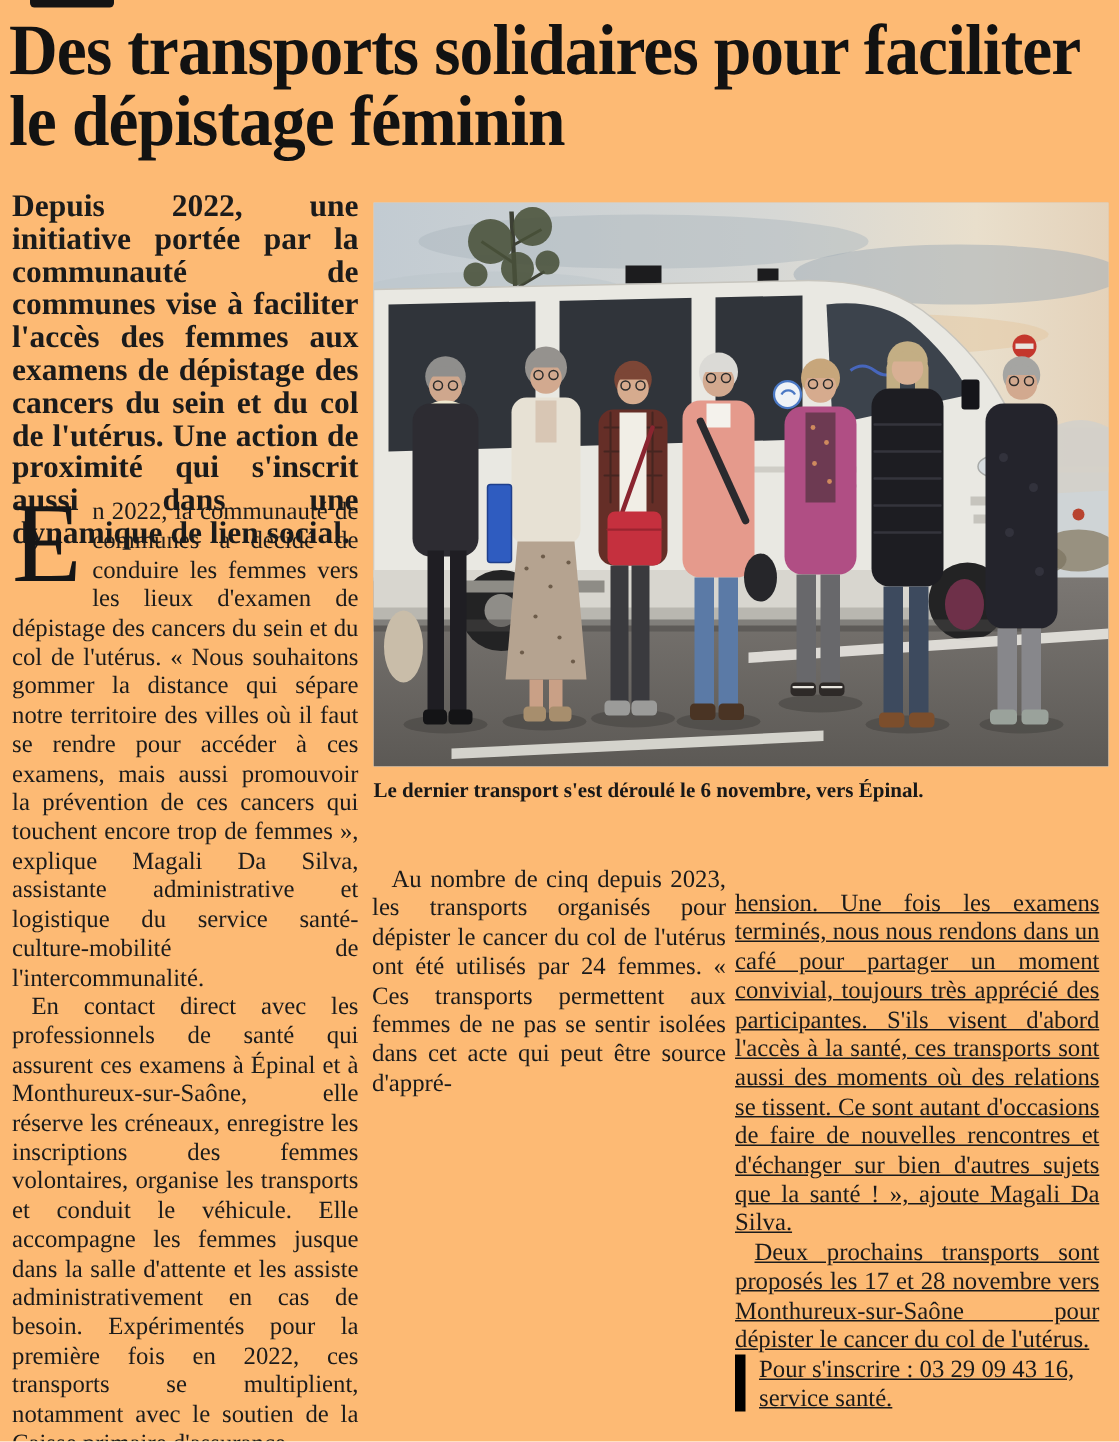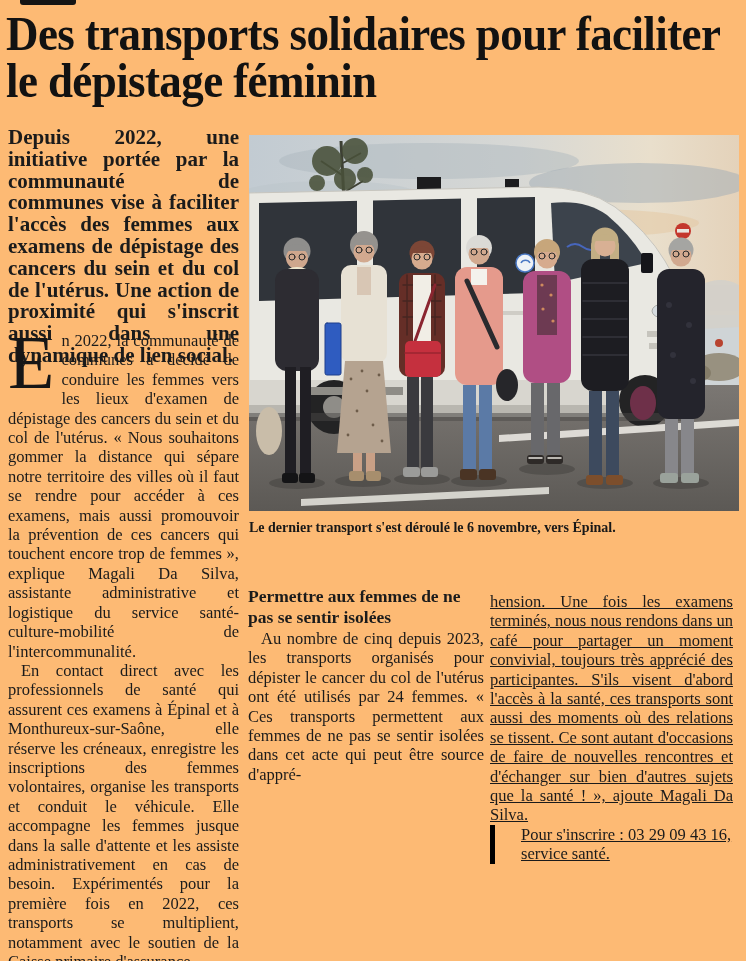--- a/index.html
+++ b/index.html
@@ -19,21 +19,21 @@
     hyphens:auto;-webkit-hyphens:auto;
   }
   .col{position:absolute;font-size:16.5px;line-height:19.4px;text-align:justify;hyphens:auto;-webkit-hyphens:auto;overflow:hidden;}
   .col p{margin:0;}
   .col p.indent{text-indent:13px;}
   .col-left{left:8px;top:331px;width:231px;height:630px;}
   .col-mid{left:248px;top:576px;width:236px;height:385px;}
   .col-right{left:490px;top:592px;width:243px;height:385px;text-decoration:underline;}
   .dropcap{float:left;font-size:76px;line-height:57px;padding:3px 7px 0 0;font-weight:400;color:#161616;}
   .subhead{margin:10px 0 2px 0;font-size:17.5px;line-height:20.5px;font-weight:700;text-align:left;}
-  .contact{margin-top:5px;border-left:5px solid #000000;padding-left:26px;text-align:left;}
+  .contact{margin-top:5px;border-left:7px solid #000000;padding-left:9px;text-align:left;}
   .photo{position:absolute;left:249px;top:135px;width:490px;height:376px;margin:0;background:#cfd4d6;}
   .photo svg{display:block;width:490px;height:376px;}
   .caption{
     position:absolute;left:249px;top:517px;width:482px;
     font-size:14px;line-height:22.5px;font-weight:700;color:#181818;
   }
 </style>
 </head>
 <body>
 
@@ -272,22 +272,22 @@
           <circle cx="427" cy="119" r="3" fill="none" stroke="#2b2b2b" stroke-width="1"></circle>
           <circle cx="437" cy="119" r="3" fill="none" stroke="#2b2b2b" stroke-width="1"></circle>
         </g>
       </g>
     </svg>
   </figure>
 
   <div class="caption">Le dernier transport s'est déroulé le 6 novembre, vers Épinal.</div>
 
   <div class="col col-mid">
-    <h2 class="subhead">Permettre aux femmes de ne pas se sentir isolées</h2>
     <p class="indent">Au nombre de cinq depuis 2023, les transports organisés pour dépister le cancer du col de l'utérus ont été utilisés par 24 femmes. « Ces transports permettent aux femmes de ne pas se sentir isolées dans cet acte qui peut être source d'appré-</p>
   </div>
 
   <div class="col col-right">
     <p>hension. Une fois les examens terminés, nous nous rendons dans un café pour partager un moment convivial, toujours très apprécié des participantes. S'ils visent d'abord l'accès à la santé, ces transports sont aussi des moments où des relations se tissent. Ce sont autant d'occasions de faire de nouvelles rencontres et d'échanger sur bien d'autres sujets que la santé ! », ajoute Magali Da Silva.</p>
+    <p class="indent">Deux prochains transports sont proposés les 17 et 28 novembre vers Monthureux-sur-Saône pour dépister le cancer du col de l'utérus.</p>
     <p class="contact">Pour s'inscrire : 03 29 09 43 16, service santé.</p>
   </div>
 
 </div>
 
 </body></html>

